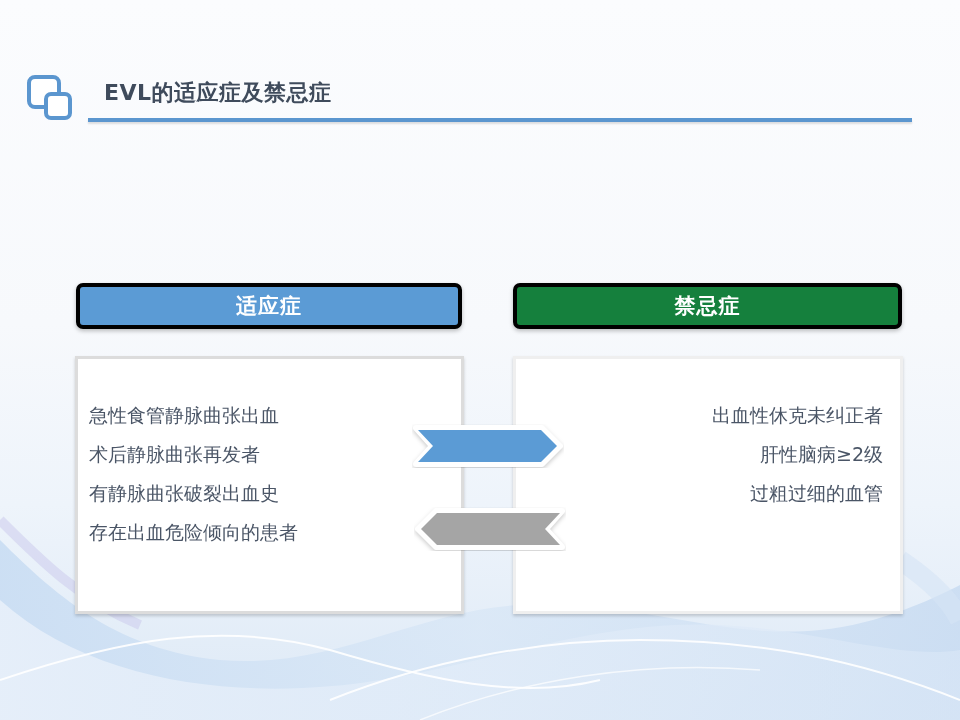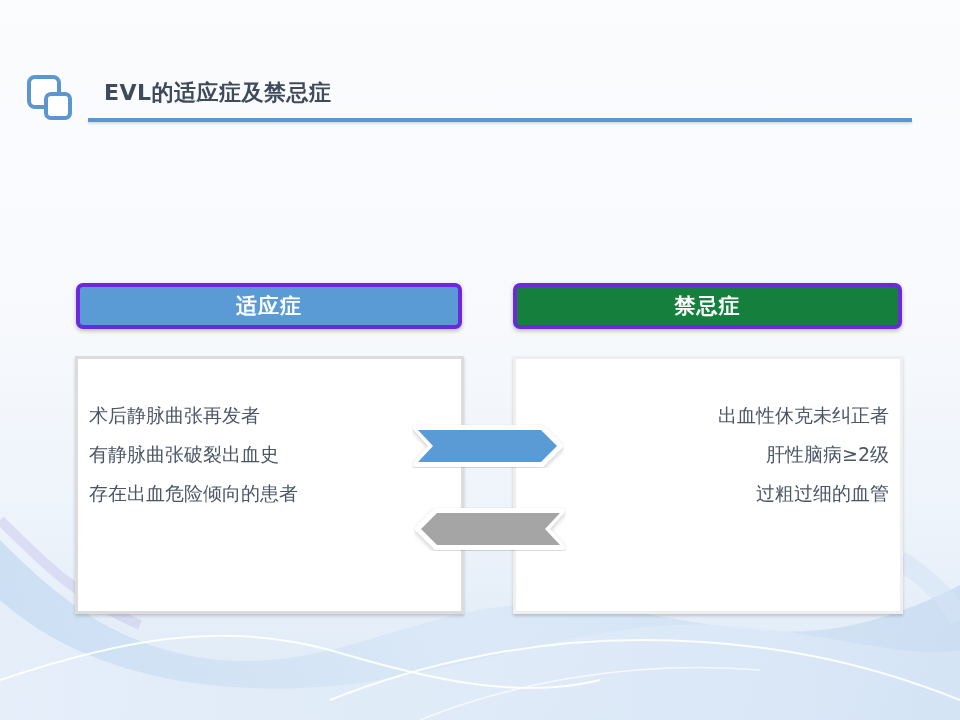--- a/index.html
+++ b/index.html
@@ -17,21 +17,21 @@
       font-size: 22px; font-weight: bold; color: #3f4b5c; letter-spacing: 0.5px;
       font-family: "DejaVu Sans", "Liberation Sans", sans-serif;
     }
     .title-rule {
       position: absolute; left: 88px; top: 118px; width: 824px; height: 4px;
       background: #5b96cf; box-shadow: 0 2px 2px rgba(0,0,0,0.12); z-index: 2;
     }
 
     .head-bar {
       position: absolute; height: 46px; top: 283px; z-index: 2;
-      border: 4px solid #6d28d9; border-radius: 7px;
+      border: 4px solid #000000; border-radius: 7px;
       box-shadow: 0 2px 4px rgba(0,0,0,0.25);
       display: flex; align-items: center; justify-content: center;
       color: #ffffff; font-size: 21px; font-weight: bold; letter-spacing: 1px;
     }
     .head-bar.left { left: 76px; width: 386px; background: #5b9bd5; }
     .head-bar.right { left: 513px; width: 389px; background: #15803d; }
 
     .panel {
       position: absolute; top: 356px; height: 258px; z-index: 2;
       background: #ffffff;
@@ -43,21 +43,21 @@
 
     .panel-list {
       position: absolute; top: 37px; left: 0; right: 0;
       list-style: none;
     }
     .panel-list li {
       font-size: 19px; color: #4a5566; line-height: 39px; height: 39px;
       white-space: nowrap;
     }
     .panel.left .panel-list { padding-left: 11px; text-align: left; }
-    .panel.right .panel-list { padding-right: 11px; text-align: right; }
+    .panel.right .panel-list { padding-right: 17px; text-align: right; }
 
     .arrow { position: absolute; z-index: 3; }
     .arrow-right { left: 412px; top: 424px; width: 152px; height: 44px; }
     .arrow-left { left: 414px; top: 507px; width: 152px; height: 44px; }
   </style>
 </head>
 <body>
 
 <svg class="bg-waves" viewBox="0 0 960 720" preserveAspectRatio="none">
   <defs>
@@ -87,20 +87,21 @@
   </svg>
   <div class="title">EVL的适应症及禁忌症</div>
   <div class="title-rule"></div>
 </div>
 
 <div class="head-bar left">适应症</div>
 <div class="head-bar right">禁忌症</div>
 
 <div class="panel left">
   <ul class="panel-list">
+    <li>急性食管静脉曲张出血</li>
     <li>术后静脉曲张再发者</li>
     <li>有静脉曲张破裂出血史</li>
     <li>存在出血危险倾向的患者</li>
   </ul>
 </div>
 
 <div class="panel right">
   <ul class="panel-list">
     <li>出血性休克未纠正者</li>
     <li>肝性脑病≥2级</li>

